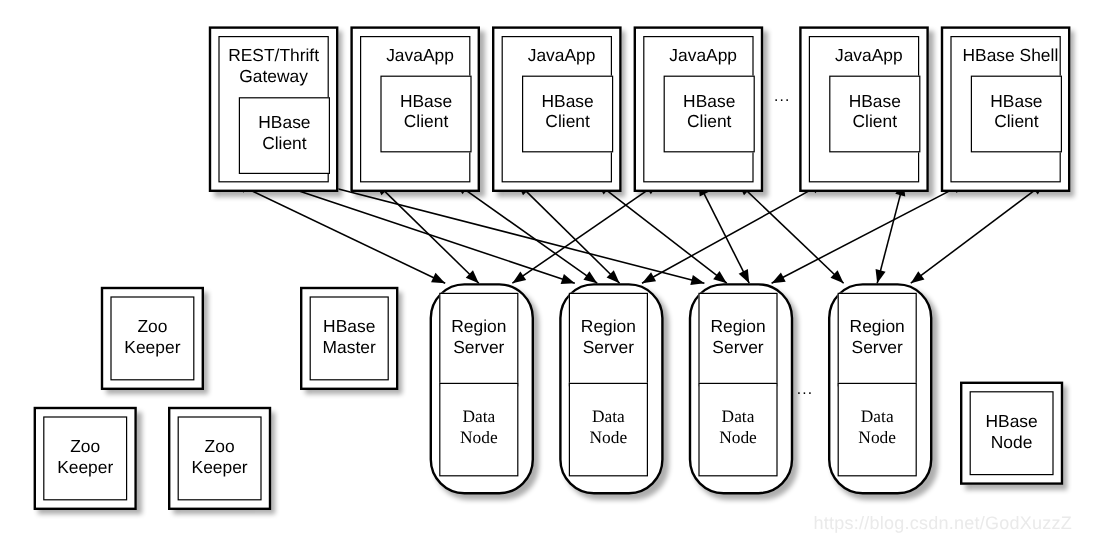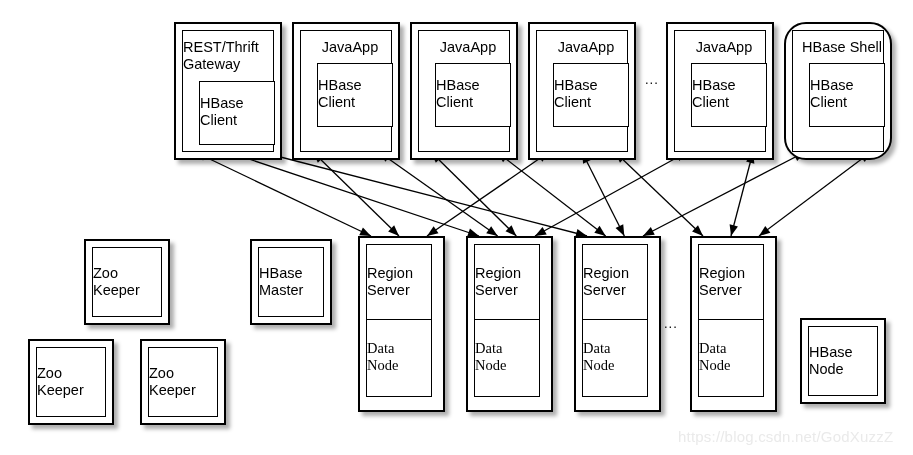--- a/index.html
+++ b/index.html
@@ -31,21 +31,21 @@
     background: #ffffff;
     border: 1.5px solid #000000;
   }
   .label {
     position: absolute;
     box-sizing: border-box;
     font-size: 14.5px;
     line-height: 17px;
     color: #000000;
     white-space: pre-line;
-    text-align: left;
+    text-align: center;
     width: 100%;
   }
   .label.left {
     text-align: center;
     padding-left: 8px;
   }
 
   
   .client-outer {
     top: 22px;
@@ -70,20 +70,21 @@
   }
   .hbase-client-label {
     top: 13px;
   }
 
   
   .rs-outer {
     top: 236px;
     width: 87px;
     height: 176px;
+    border-radius: 29px;
   }
   .rs-inner-top {
     left: 6px;
     top: 6px;
     width: 66px;
     height: 78px;
   }
   .rs-inner-bottom {
     left: 6px;
     top: 81px;
@@ -260,21 +261,21 @@
       </div>
       <div class="node client-outer" style="left: 666px;">
         <div class="inner client-inner-frame">
           <div class="label client-title left">JavaApp</div>
           <div class="inner hbase-client-box" style="top: 32px;">
             <div class="label hbase-client-label">HBase
 Client</div>
           </div>
         </div>
       </div>
-      <div class="node client-outer" style="left: 784px; border-radius: 22px;">
+      <div class="node client-outer" style="left: 784px;">
         <div class="inner client-inner-frame">
           <div class="label client-title left">HBase Shell</div>
           <div class="inner hbase-client-box" style="top: 32px;">
             <div class="label hbase-client-label">HBase
 Client</div>
           </div>
         </div>
       </div>
       <div class="ellipsis" style="left: 645px; top: 72px;">...</div>
       <div class="node plain-outer" style="left: 84px; top: 239px; width: 86px; height: 86px;">

